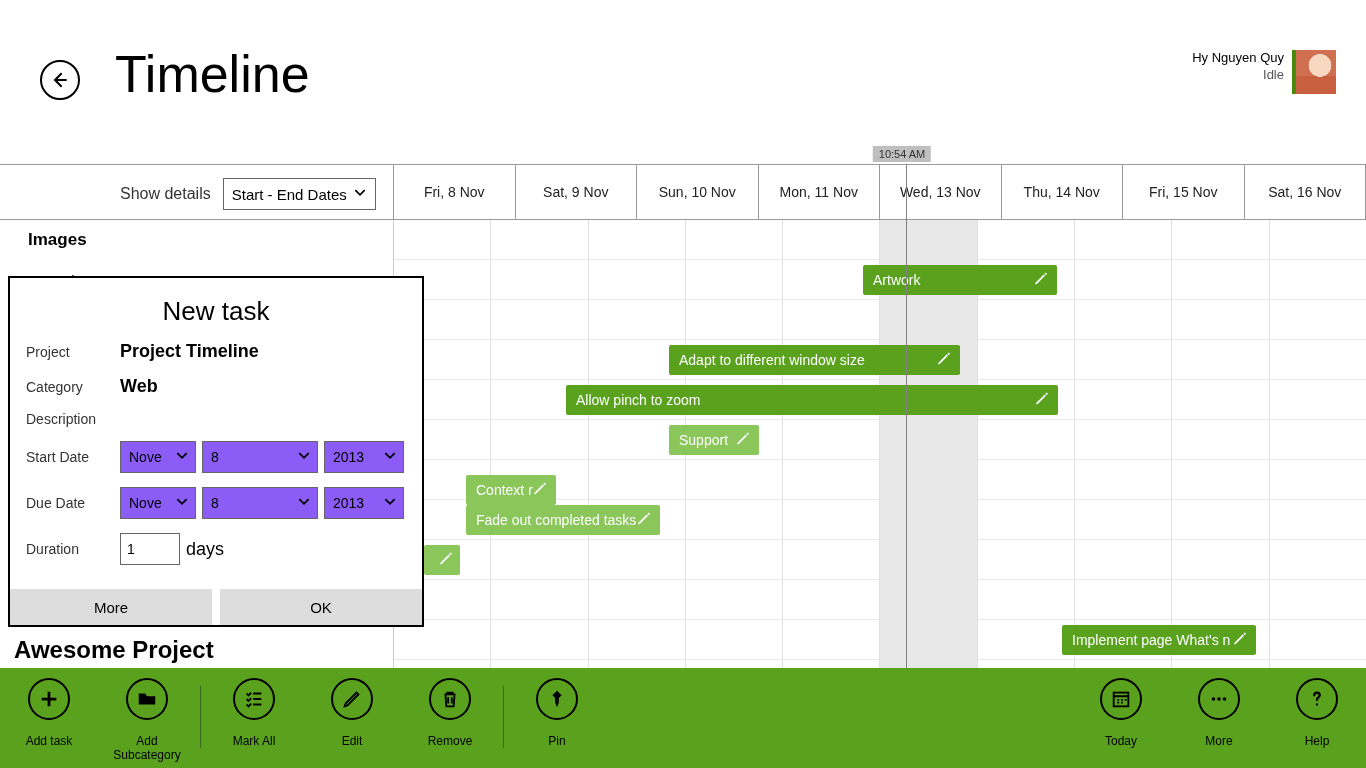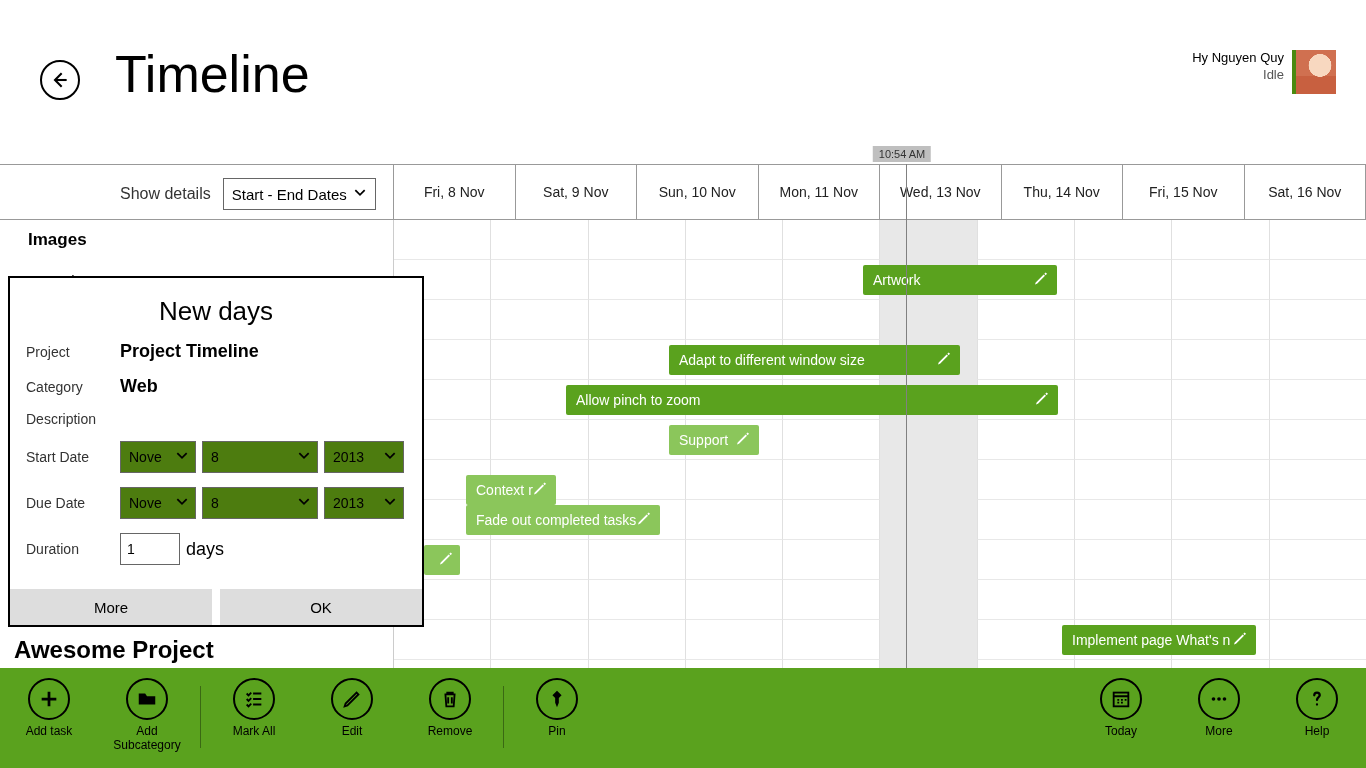--- a/index.html
+++ b/index.html
@@ -57,35 +57,35 @@
 
 
 .dialog { position:absolute; left:8px; top:276px; width:416px; background:#fff; border:2px solid #000; z-index:100; padding:18px 16px 0 16px;}
 .dialog-title { text-align:center; font-size:26px; font-weight:400; margin-bottom:14px;}
 .form-row { display:flex; align-items:center; margin-bottom:14px;}
 .form-label { width:94px; font-size:14px; color:#333;}
 .form-value { font-size:18px; font-weight:600;}
 .desc-input { flex:1; height:34px; border:2px solid #555; padding:0 8px; font-size:15px;}
 .desc-input::placeholder{color:#888;}
 .date-picker { display:flex; gap:6px; flex:1;}
-.sel { border:1px solid #666; height:32px; padding:0 26px 0 8px; font-size:14px; position:relative; background:#4d7c0f; display:flex; align-items:center;}
+.sel { border:1px solid #666; height:32px; padding:0 26px 0 8px; font-size:14px; position:relative; background:#8b5cf6; display:flex; align-items:center;}
 .sel.month{width:76px;}
 .sel.day{width:116px;}
 .sel.year{width:80px;}
 .sel .caret{position:absolute;right:6px;top:50%;transform:translateY(-50%);}
 .dur-input{width:60px;height:32px;border:1px solid #666;padding:0 6px;font-size:14px;}
 .dur-label{font-size:18px;margin-left:6px;}
 .dialog-buttons{display:flex;margin:24px -16px 0 -16px;}
 .dialog-btn{flex:1;height:36px;background:#ddd;border:none;font-size:15px;cursor:pointer;}
 .dialog-btn:first-child{margin-right:4px;margin-left:0;}
 .dialog-btn:last-child{margin-left:4px;}
 
 
 .appbar { position:absolute; bottom:0; left:0; right:0; height:100px; background:#5aa21e; display:flex; align-items:flex-start; padding-top:10px;}
-.app-btn { width:98px; display:flex; flex-direction:column; align-items:center; gap:4px; cursor:pointer; color:#000;}
+.app-btn { width:98px; display:flex; flex-direction:column; align-items:center; gap:14px; cursor:pointer; color:#000;}
 .app-icon { width:42px; height:42px; border:2px solid #000; border-radius:50%; display:flex; align-items:center; justify-content:center;}
 .app-icon svg{width:22px;height:22px;}
 .app-label{font-size:12px;text-align:center;line-height:1.2;}
 .appbar-sep { width:1px; height:62px; background:rgba(0,0,0,0.35); margin:8px 4px 0 4px;}
 .appbar-spacer{flex:1;}
 
 
 .peek-project { position:absolute; left:14px; top:636px; font-size:24px; font-weight:700; z-index:3;}
 
 </style>
@@ -390,21 +390,21 @@
         <span class="pencil"><svg viewBox="0 0 24 24">
             <path d="M3 21l3-1 12-12-2-2L4 18l-1 3zM17 5l2 2 2-2-2-2-2 2z"></path>
           </svg></span>
       </div>
   </div>
 </div>
 
 <div class="peek-project">Awesome Project</div>
 
 <div class="dialog">
-  <div class="dialog-title">New days</div>
+  <div class="dialog-title">New task</div>
   <div class="form-row">
       <div class="form-label">Project</div>
       <div class="form-value">Project Timeline</div>
     </div>
   <div class="form-row">
       <div class="form-label">Category</div>
       <div class="form-value">Web</div>
     </div>
   <div class="form-row">
       <div class="form-label">Description</div>

